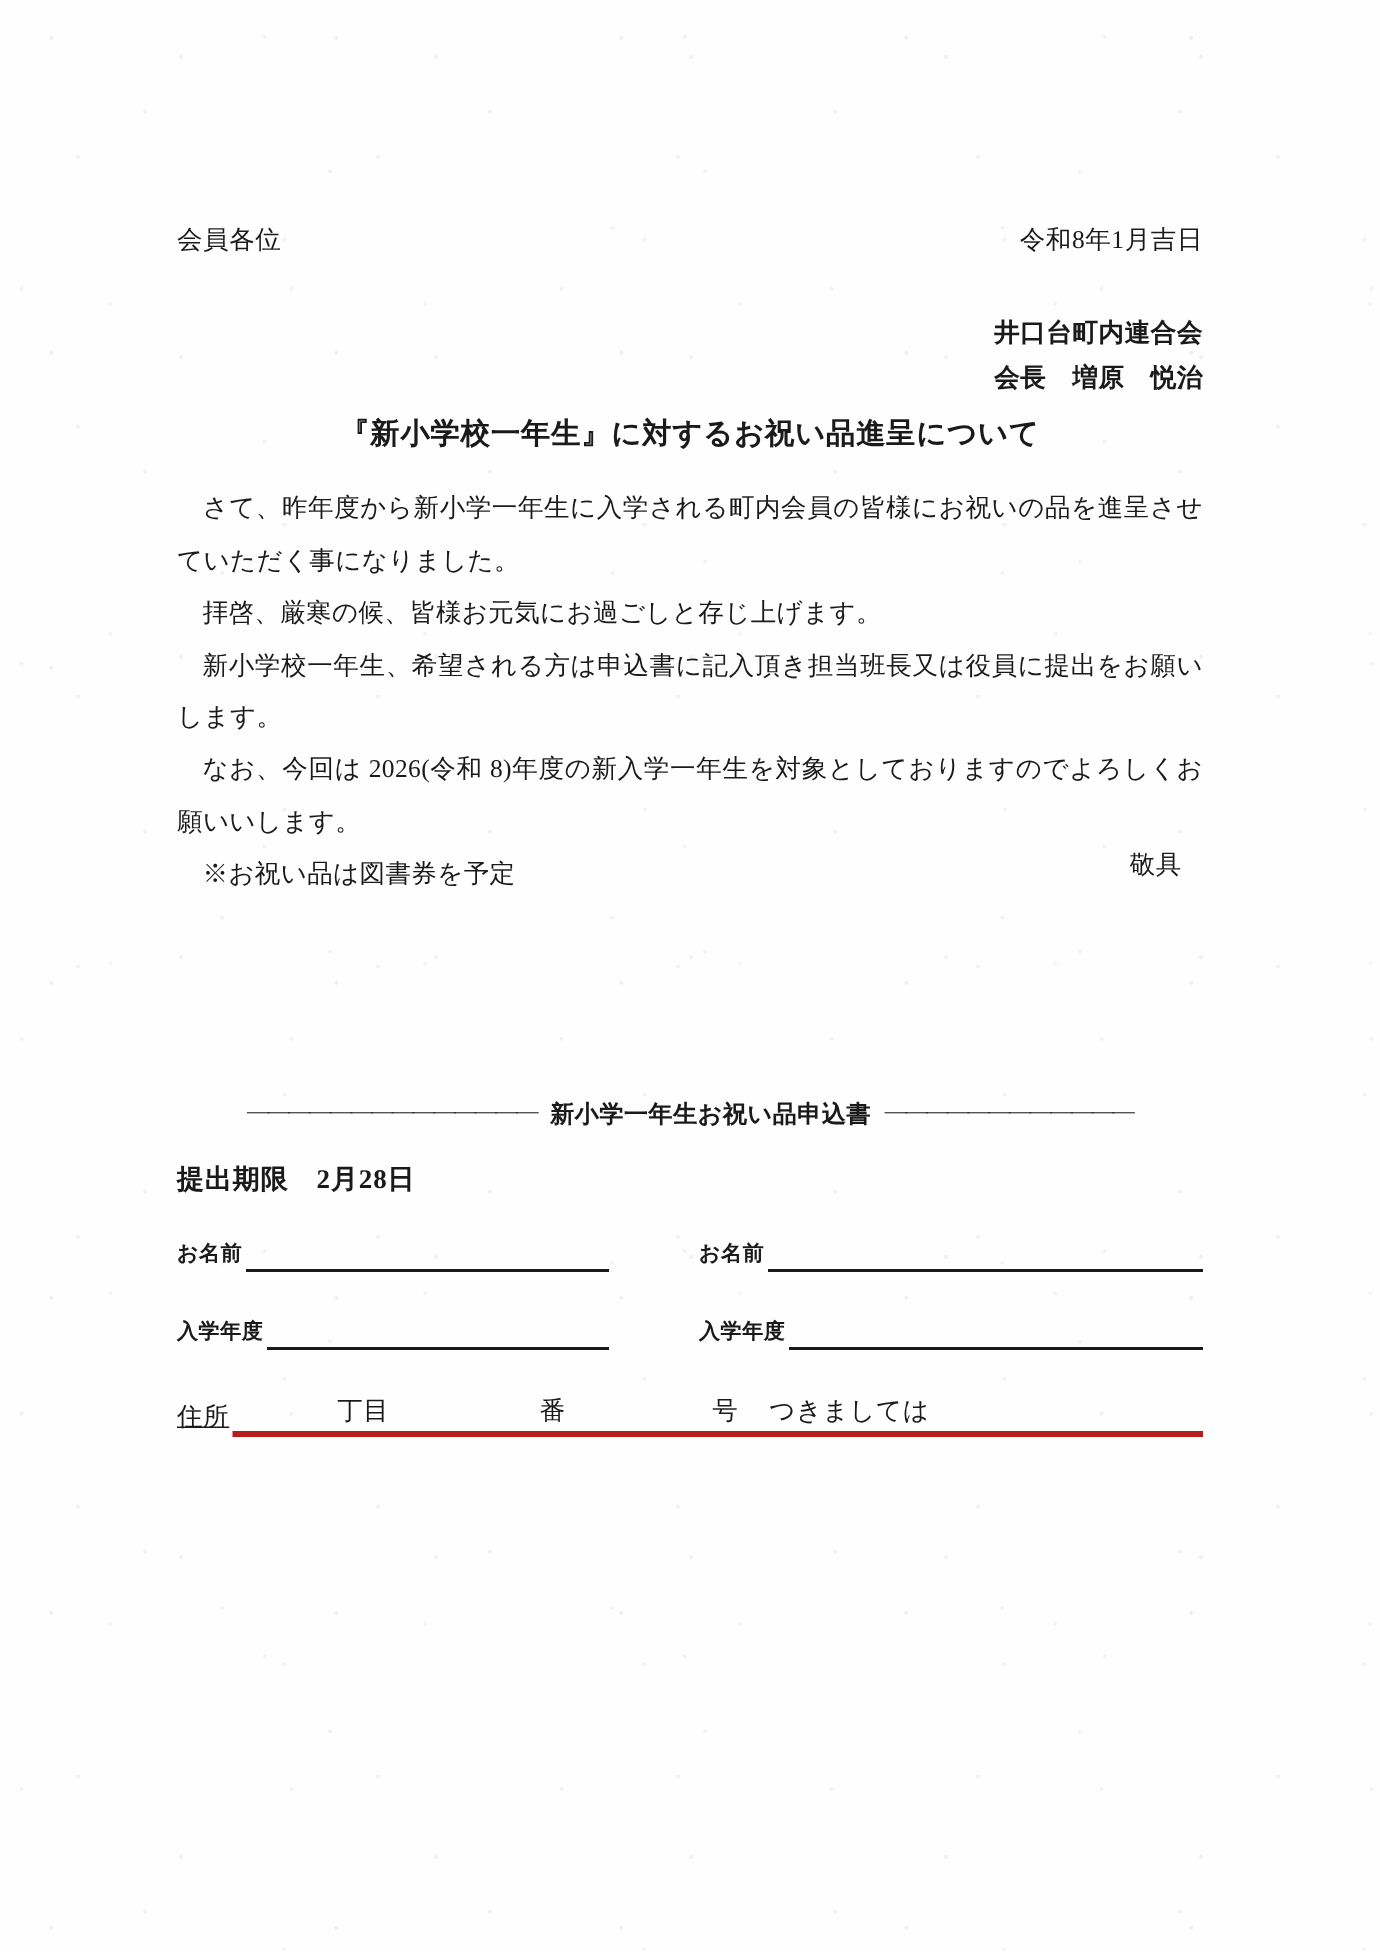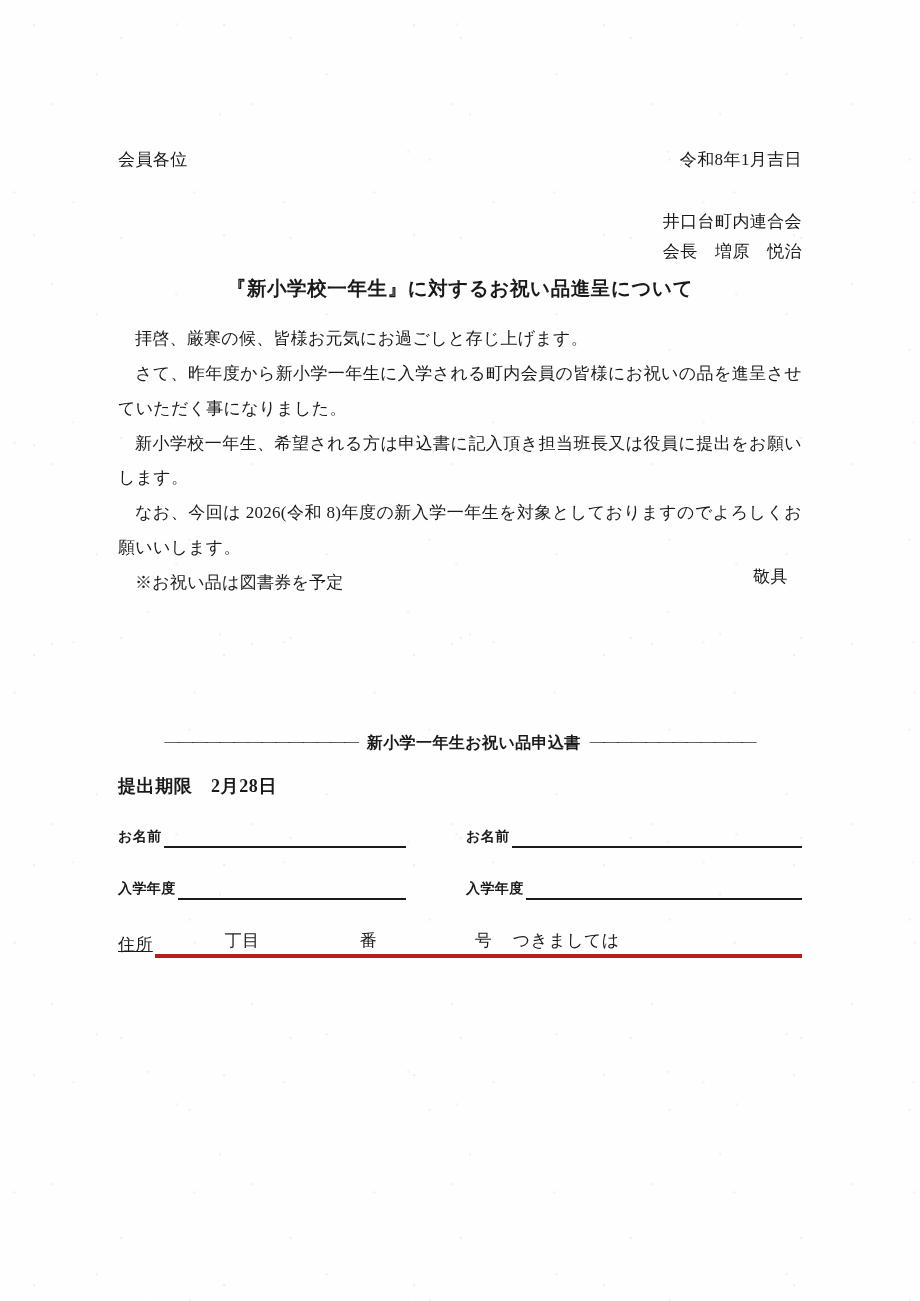--- a/index.html
+++ b/index.html
@@ -66,20 +66,21 @@
   }
 
   .org-block {
     position: absolute;
     top: 207px;
     right: 0;
     text-align: left;
     font-size: 17px;
     line-height: 1.78;
     letter-spacing: .4px;
+    font-weight: bold;
   }
 
   .doc-title {
     position: absolute;
     top: 275px;
     left: 0;
     right: 0;
     text-align: center;
     font-size: 19.5px;
     font-weight: bold;
@@ -236,22 +237,22 @@
     </div>
 
     <div class="org-block">
       <div>井口台町内連合会</div>
       <div>会長　増原　悦治</div>
     </div>
 
     <div class="doc-title">『新小学校一年生』に対するお祝い品進呈について</div>
 
     <div class="body-text">
+      <p>さて、昨年度から新小学一年生に入学される町内会員の皆様にお祝いの品を進呈させていただく事になりました。</p>
       <p>拝啓、厳寒の候、皆様お元気にお過ごしと存じ上げます。</p>
-      <p>さて、昨年度から新小学一年生に入学される町内会員の皆様にお祝いの品を進呈させていただく事になりました。</p>
       <p>新小学校一年生、希望される方は申込書に記入頂き担当班長又は役員に提出をお願いします。</p>
       <p>なお、今回は 2026(令和 8)年度の新入学一年生を対象としておりますのでよろしくお願いいします。</p>
       <p>※お祝い品は図書券を予定</p>
     </div>
 
     <div class="closing">敬具</div>
 
     <div class="form-section">
 
       <div class="sep-row">

